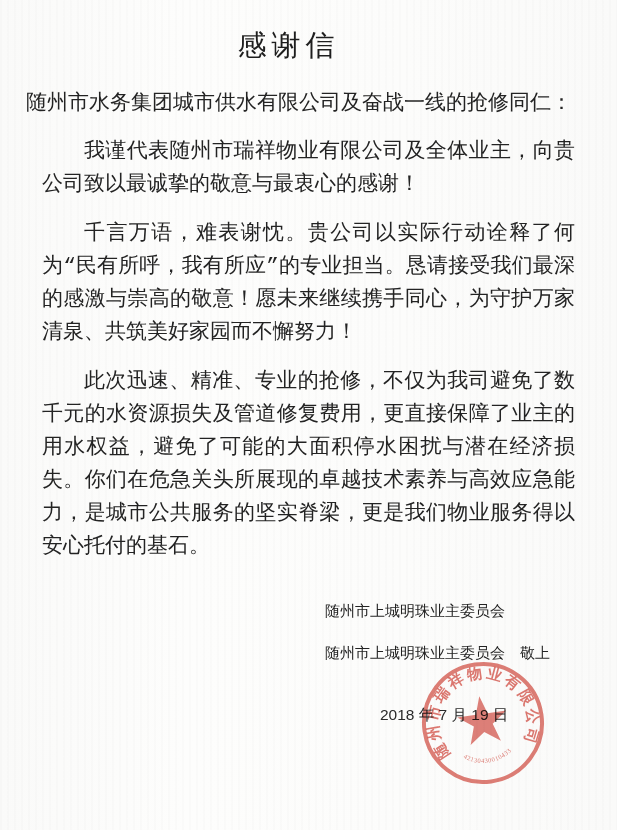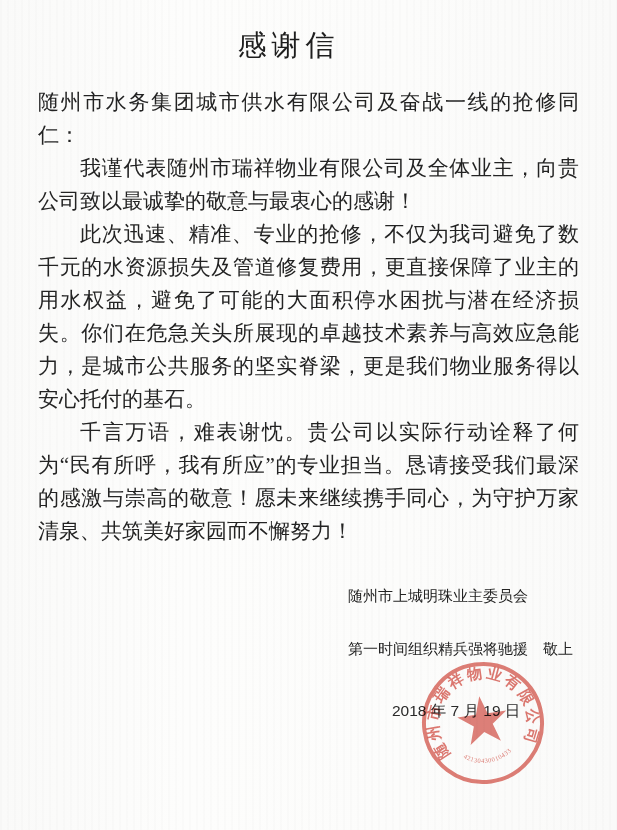--- a/index.html
+++ b/index.html
@@ -7,34 +7,34 @@
     position:relative;
     width:617px; height:830px;
     margin:0 auto;
     background:
       repeating-linear-gradient(90deg, rgba(0,0,0,0.012) 0 2px, rgba(0,0,0,0) 2px 7px),
       linear-gradient(90deg,#fafaf9,#fdfdfc 30%,#fcfcfb 65%,#fafaf9);
     overflow:hidden;
     font-family:"Liberation Serif","DejaVu Serif",serif;
     color:#232323;
   }
-  .content { padding:0 38px; }
+  .content { padding:0 26px; }
   .title {
     margin:0; padding-top:26px;
     font-size:29px; font-weight:500;
     letter-spacing:5px;
     text-align:center;
     transform:translateX(-20px);
     color:#1e1e1e;
   }
   .body-text { font-size:21px; line-height:33px; text-align:justify; }
   .salutation { margin:20px 0 0 0; }
-  .para { margin:0; text-indent:2em; }
+  .para { margin:16px; text-indent:2em;font-family:Liberation Mono, monospace; }
   .sig-block { margin:30px 0 0 294px; font-size:15px; line-height:37px; }
-  .sig-line { margin:16px; white-space:nowrap; }
+  .sig-line { margin:5px; white-space:nowrap; }
   .date-line {
     margin:26px 0 0 354px;
     font-size:15.5px; line-height:33px;
     font-family:"Liberation Sans","DejaVu Sans",sans-serif;
     color:#2a2a2a;
     white-space:nowrap;
   }
   .seal {
     position:absolute;
     left:413px; top:653px;
@@ -55,28 +55,28 @@
   <div class="content">
 
     <h1 class="title">感谢信</h1>
 
     <div class="body-text">
       <p class="salutation">随州市水务集团城市供水有限公司及奋战一线的抢修同仁：</p>
 
       <p class="para">我谨代表随州市瑞祥物业有限公司及全体业主，向贵公司致以最诚挚的敬意与最衷心的感谢！</p>
 
 
+      <p class="para">千言万语，难表谢忱。贵公司以实际行动诠释了何为“民有所呼，我有所应”的专业担当。恳请接受我们最深的感激与崇高的敬意！愿未来继续携手同心，为守护万家清泉、共筑美好家园而不懈努力！</p>
+
       <p class="para">此次迅速、精准、专业的抢修，不仅为我司避免了数千元的水资源损失及管道修复费用，更直接保障了业主的用水权益，避免了可能的大面积停水困扰与潜在经济损失。你们在危急关头所展现的卓越技术素养与高效应急能力，是城市公共服务的坚实脊梁，更是我们物业服务得以安心托付的基石。</p>
-
-      <p class="para">千言万语，难表谢忱。贵公司以实际行动诠释了何为“民有所呼，我有所应”的专业担当。恳请接受我们最深的感激与崇高的敬意！愿未来继续携手同心，为守护万家清泉、共筑美好家园而不懈努力！</p>
     </div>
 
     <div class="sig-block">
       <p class="sig-line">随州市上城明珠业主委员会</p>
-      <p class="sig-line">第一时间组织精兵强将驰援　敬上</p>
+      <p class="sig-line">随州市上城明珠业主委员会　敬上</p>
     </div>
 
     <p class="date-line">2018 年 7 月 19 日</p>
   </div>
 
   <svg class="seal" viewBox="0 0 140 140">
     <defs>
       <path id="sealArcTop" d="M 33.14 95.81 A 45 45 0 1 1 106.86 95.81" fill="none"></path>
       <path id="sealArcBottom" d="M 40.74 97.28 A 40 40 0 0 0 99.26 97.28" fill="none"></path>
     </defs>

